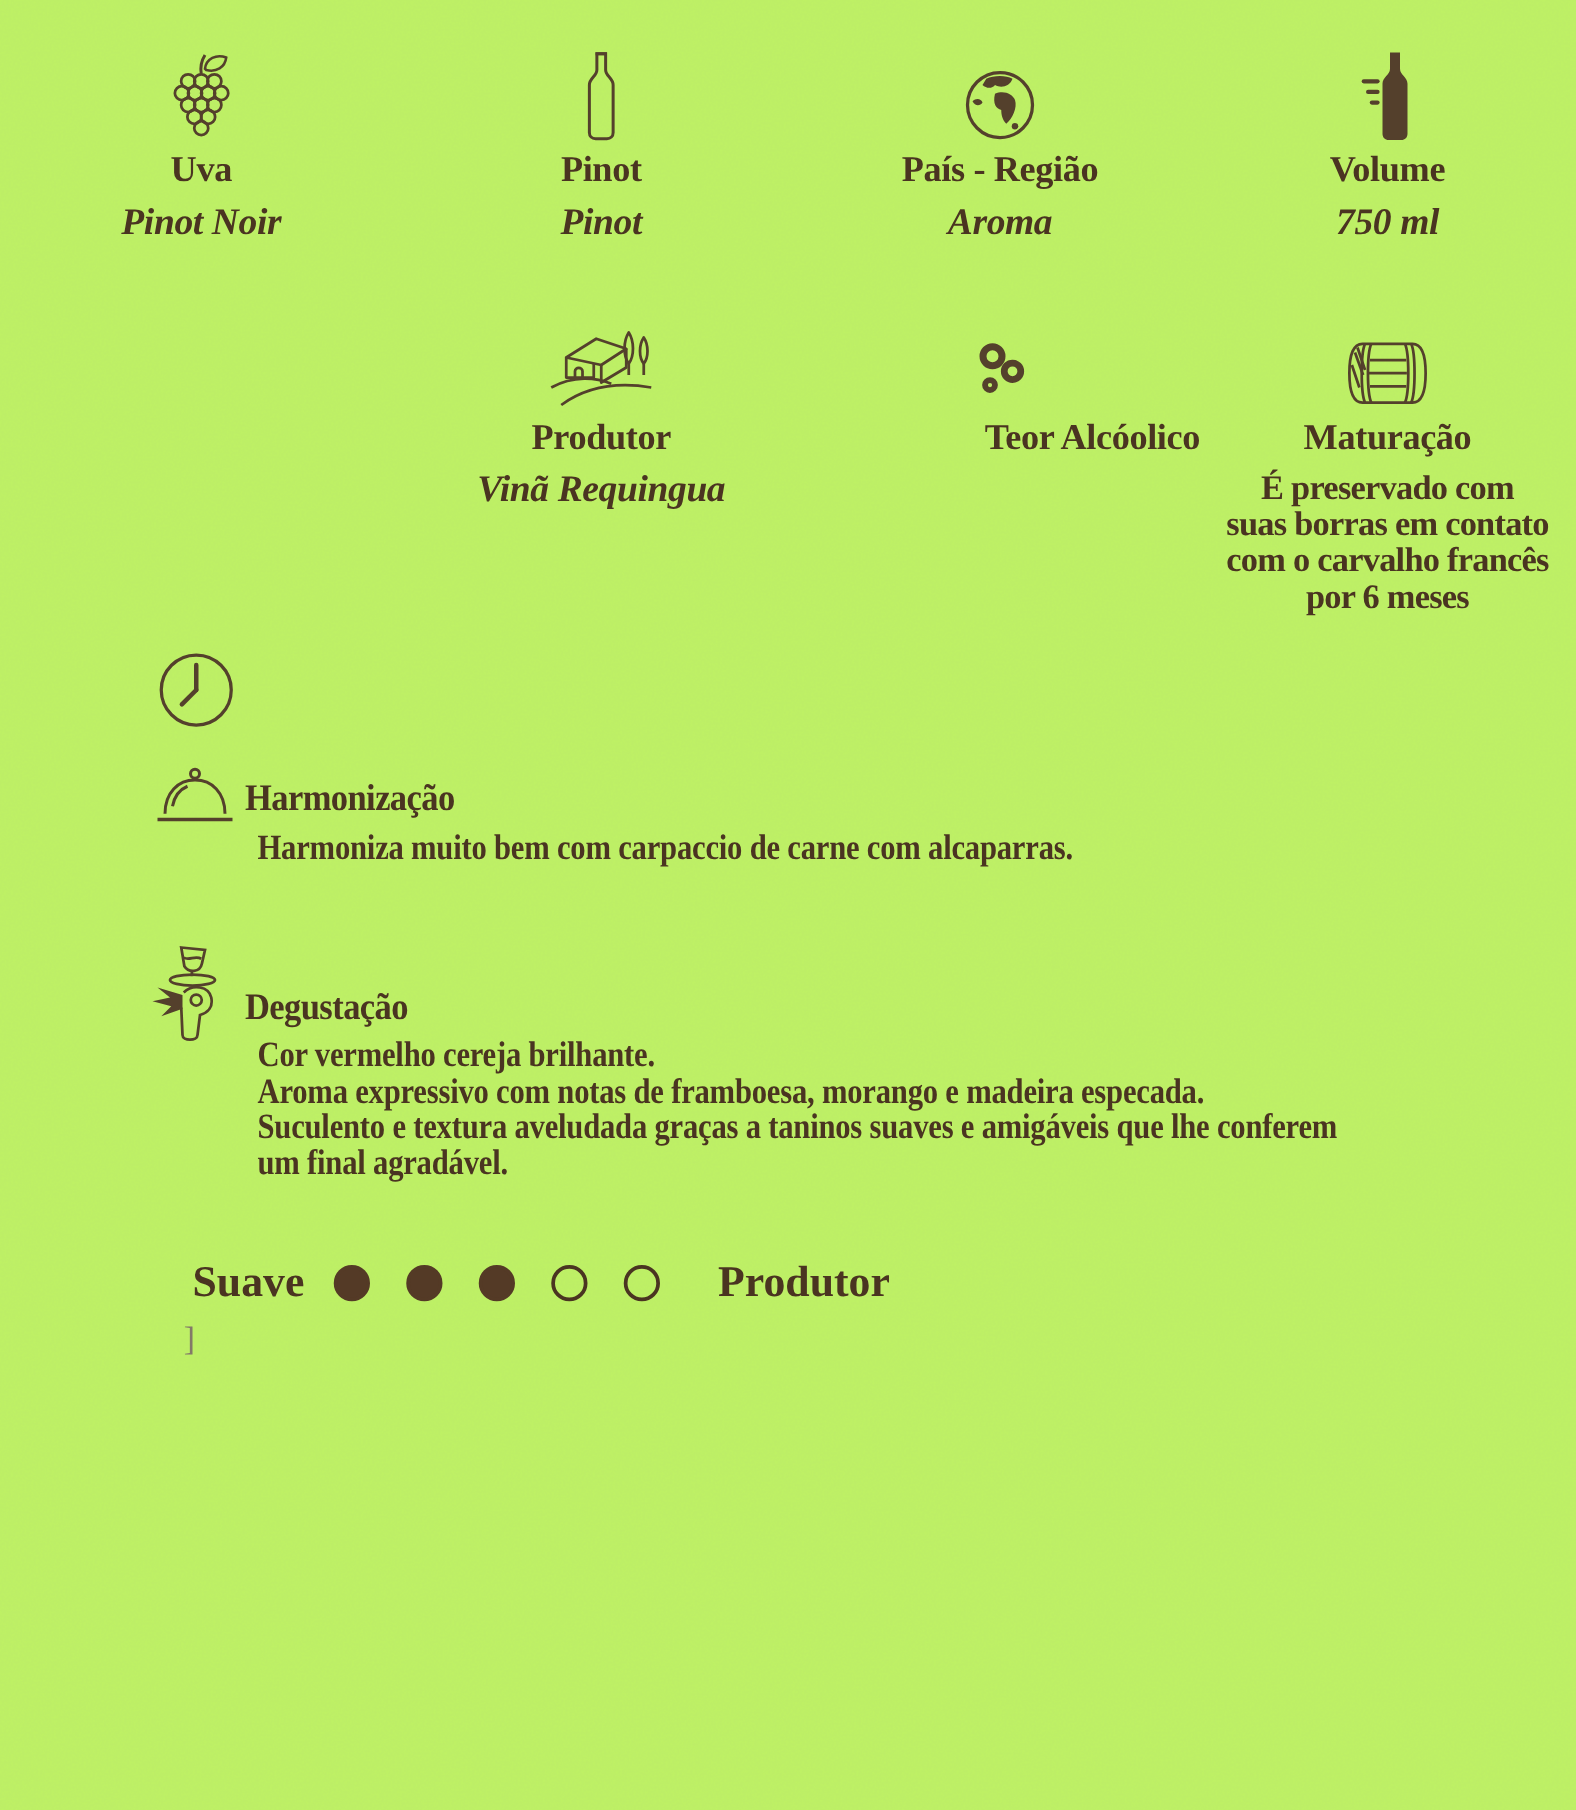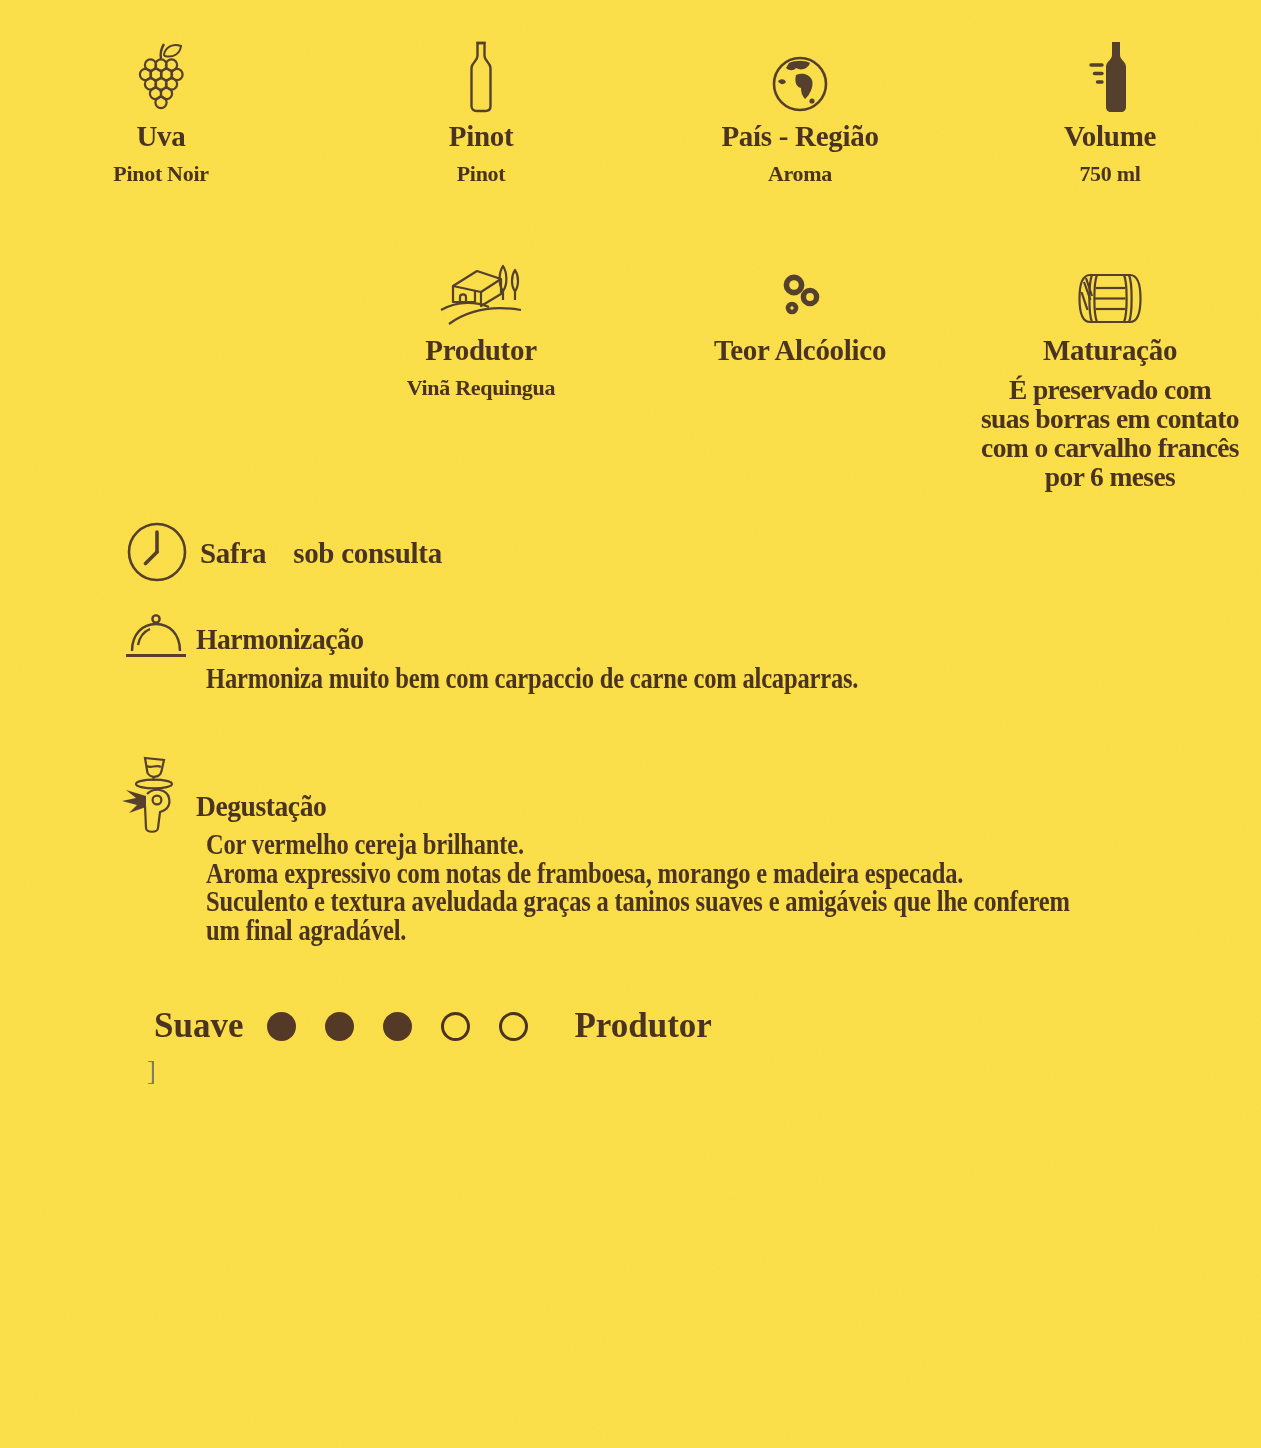--- a/index.html
+++ b/index.html
@@ -1,40 +1,40 @@
 <!DOCTYPE html>
 <html><head>
 <meta charset="utf-8">
 <style>
   html,body{margin:0;padding:0;}
   .page{
     position:relative;
     width:1261px;height:1448px;
-    background:#fde047;
+    background:#bef264;
     font-family:"Liberation Serif","DejaVu Serif",serif;
     font-weight:bold;
     color:#4a3421;
     overflow:hidden;
   }
   .grain{position:absolute;inset:0;width:100%;height:100%;pointer-events:none;}
 
   
   .spec-col{position:absolute;width:320px;text-align:center;}
   .spec-col .iconbox{height:80px;display:flex;align-items:flex-end;justify-content:center;}
   .spec-label{font-size:29px;margin-top:6px;letter-spacing:-0.3px;}
-  .spec-value{font-size:22px;margin-top:8px;letter-spacing:-0.3px;}
+  .spec-value{font-size:30px;margin-top:8px;letter-spacing:-0.3px;font-style:italic;}
   .spec-value-multi{font-size:27.5px;line-height:29px;margin-top:8px;letter-spacing:-0.6px;}
 
   .row1-c1{left:1px;top:34px;}
   .row1-c2{left:321px;top:34px;}
   .row1-c3{left:640px;top:34px;}
   .row1-c4{left:950px;top:34px;}
   .row2-c1{left:1px;top:248px;}
   .row2-c2{left:321px;top:248px;}
-  .row2-c3{left:640px;top:248px;}
+  .row2-c3{left:640px;top:248px;text-align:right;}
   .row2-c4{left:950px;top:248px;}
 
   svg.icon{display:block;}
   .ink-stroke{stroke:#54402c;fill:none;}
   .ink-fill{fill:#54402c;}
 
   
   .section-icon{position:absolute;}
   .section-title{position:absolute;font-size:30px;letter-spacing:-0.5px;transform:scaleX(0.92);transform-origin:left;}
   .inline-pair{position:absolute;font-size:29px;letter-spacing:-0.3px;display:flex;}
@@ -190,25 +190,20 @@
 
   <div class="section-icon" style="left:126px;top:521px;">
     <svg class="icon" width="62" height="62" viewBox="0 0 62 62">
       <circle class="ink-stroke" stroke-width="2.6" cx="31" cy="31" r="28"></circle>
       <g class="ink-stroke" stroke-width="3.6" stroke-linecap="round">
         <path d="M31 31 V11"></path>
         <path d="M31 31 L19.5 42.5"></path>
       </g>
     </svg>
   </div>
-  <div class="inline-pair" style="left:200px;top:537px;">
-    <span>Safra</span>
-    <span style="width:27px;"></span>
-    <span>sob consulta</span>
-  </div>
 
   <div class="section-icon" style="left:123px;top:612px;">
     <svg class="icon" width="66" height="48" viewBox="0 0 66 48">
       <g class="ink-stroke" stroke-width="2.4">
         <circle cx="33" cy="7" r="3.6"></circle>
         <path d="M9 39 C9 22 19.5 12 33 12 C46.5 12 57 22 57 39"></path>
         <path d="M15 33 C16.5 25 21 19.5 27 17"></path>
         <path d="M3 43.5 H63" stroke-width="2.8"></path>
       </g>
     </svg>

